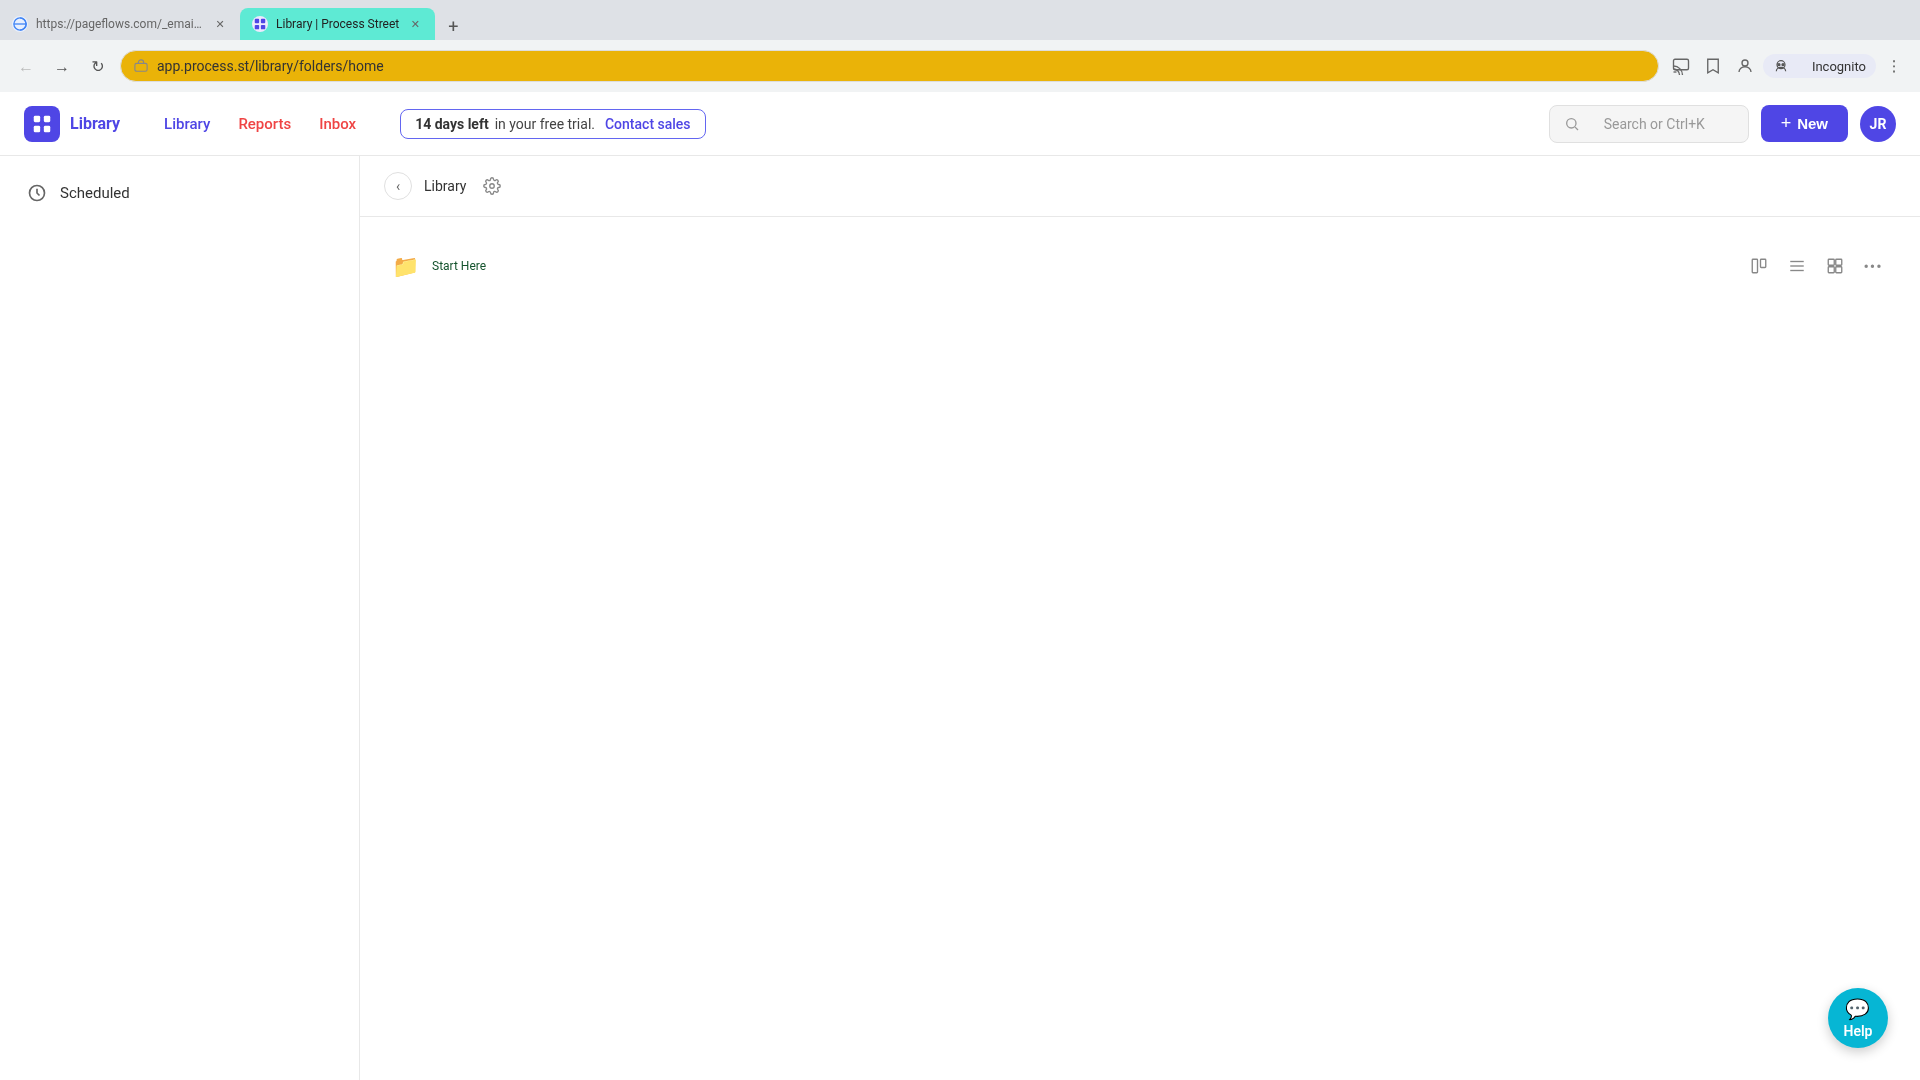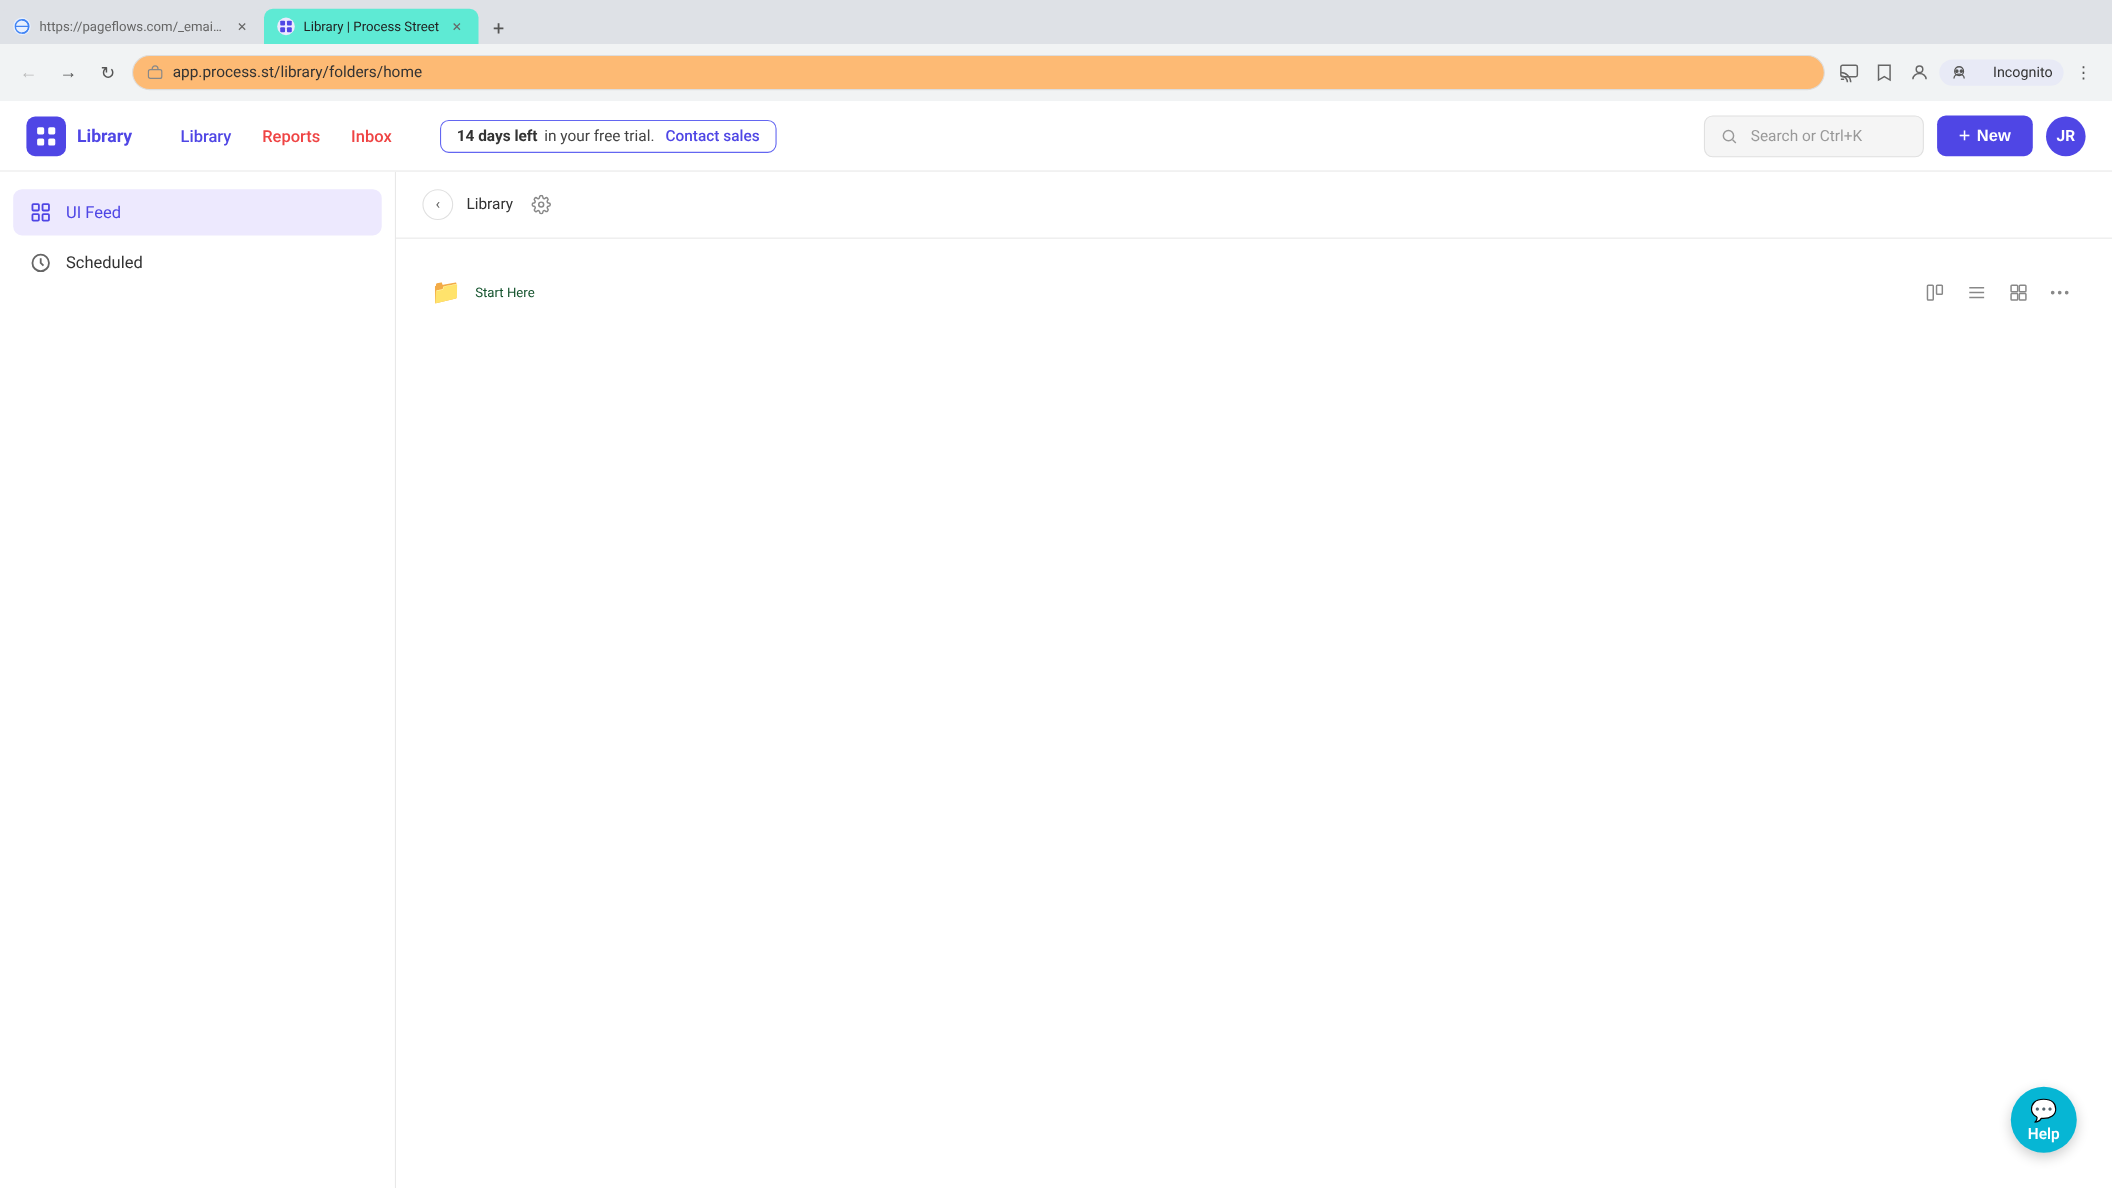--- a/index.html
+++ b/index.html
@@ -11,40 +11,40 @@
     .browser-tab { display: flex; align-items: center; padding: 0 12px; height: 32px; border-radius: 8px 8px 0 0; font-size: 13px; color: #444; gap: 8px; min-width: 180px; max-width: 240px; position: relative; }
     .browser-tab.inactive { background: #dee1e6; color: #666; }
     .browser-tab.active { background: #5eead4; color: #222; }
     .browser-tab .tab-favicon { width: 16px; height: 16px; border-radius: 50%; display: flex; align-items: center; justify-content: center; font-size: 10px; flex-shrink: 0; }
     .browser-tab .tab-title { flex: 1; overflow: hidden; text-overflow: ellipsis; white-space: nowrap; font-size: 12px; }
     .browser-tab .tab-close { width: 16px; height: 16px; border-radius: 50%; display: flex; align-items: center; justify-content: center; cursor: pointer; font-size: 11px; color: #666; flex-shrink: 0; }
     .new-tab-btn { width: 28px; height: 28px; display: flex; align-items: center; justify-content: center; border-radius: 50%; cursor: pointer; font-size: 18px; color: #555; margin-left: 4px; }
     .browser-toolbar { display: flex; align-items: center; padding: 6px 12px; gap: 8px; background: #f1f3f4; height: 52px; }
     .nav-btn { width: 28px; height: 28px; border-radius: 50%; display: flex; align-items: center; justify-content: center; cursor: pointer; color: #555; font-size: 16px; }
     .nav-btn.disabled { color: #bbb; cursor: default; }
-    .address-bar { flex: 1; height: 32px; background: #fdba74; border-radius: 16px; display: flex; align-items: center; padding: 0 12px; font-size: 14px; color: #333; border: 1px solid #ddd; gap: 8px; }
+    .address-bar { flex: 1; height: 32px; background: #eab308; border-radius: 16px; display: flex; align-items: center; padding: 0 12px; font-size: 14px; color: #333; border: 1px solid #ddd; gap: 8px; }
     .address-favicon { width: 16px; height: 16px; display: flex; align-items: center; justify-content: center; }
     .address-text { flex: 1; color: #333; font-size: 14px; }
     .toolbar-icons { display: flex; align-items: center; gap: 4px; }
     .toolbar-icon { width: 28px; height: 28px; border-radius: 50%; display: flex; align-items: center; justify-content: center; cursor: pointer; color: #555; font-size: 15px; }
     .incognito-btn { display: flex; align-items: center; gap: 23px; padding: 4px 10px; border-radius: 16px; background: #e8eaf6; font-size: 13px; color: #333; cursor: pointer; }
 
     
     .app { display: flex; flex-direction: column; height: calc(1080px - 92px); }
     
     
     .app-header { display: flex; align-items: center; padding: 0 24px; height: 64px; border-bottom: 1px solid #e8e8e8; background: #fff; gap: 32px; flex-shrink: 0; }
     .logo { display: flex; align-items: center; gap: 10px; cursor: pointer; text-decoration: none; }
     .logo-icon { width: 36px; height: 36px; background: #4f46e5; border-radius: 8px; display: flex; align-items: center; justify-content: center; }
     .logo-icon svg { width: 22px; height: 22px; }
     .nav-links { display: flex; align-items: center; gap: 4px; }
     .nav-link { padding: 6px 12px; border-radius: 6px; font-size: 15px; color: #ef4444; cursor: pointer; text-decoration: none; font-weight: 500; }
     .nav-link.active { color: #4f46e5; }
     .header-right { display: flex; align-items: center; gap: 12px; }
-    .search-bar { display: flex; align-items: center; gap: 12px; padding: 0 14px; height: 38px; background: #f5f5f5; border-radius: 8px; border: 1px solid #e0e0e0; cursor: pointer; min-width: 200px; }
+    .search-bar { display: flex; align-items: center; gap: 24px; padding: 0 14px; height: 38px; background: #f5f5f5; border-radius: 8px; border: 1px solid #e0e0e0; cursor: pointer; min-width: 200px; }
     .search-bar span { font-size: 14px; color: #999; }
     .new-btn { display: flex; align-items: center; gap: 6px; padding: 8px 20px; background: #4f46e5; color: #fff; border-radius: 8px; font-size: 15px; font-weight: 600; cursor: pointer; border: none; }
     .avatar { width: 36px; height: 36px; border-radius: 50%; background: #4f46e5; display: flex; align-items: center; justify-content: center; color: #fff; font-weight: 700; font-size: 14px; cursor: pointer; }
 
     
     .main-layout { display: flex; flex: 1; overflow: hidden; }
 
     
     .sidebar { width: 360px; flex-shrink: 0; background: #fff; border-right: 1px solid #e8e8e8; padding: 16px 12px; display: flex; flex-direction: column; gap: 4px; }
     .sidebar-item { display: flex; align-items: center; gap: 12px; padding: 10px 14px; border-radius: 8px; cursor: pointer; font-size: 15px; color: #333; }
@@ -196,31 +196,20 @@
         <span style="font-size:18px;font-weight:300;">+</span>
         <span>New</span>
       </button>
       <div class="avatar">JR</div>
     </div>
   </div>
 
   <div class="main-layout">
 
     <div class="sidebar">
-      <div class="sidebar-item active">
-        <div class="item-icon">
-          <svg width="20" height="20" viewBox="0 0 24 24" fill="none" stroke="#4f46e5" stroke-width="2">
-              <rect x="3" y="3" width="7" height="7" rx="1"></rect>
-              <rect x="14" y="3" width="7" height="7" rx="1"></rect>
-              <rect x="3" y="14" width="7" height="7" rx="1"></rect>
-              <rect x="14" y="14" width="7" height="7" rx="1"></rect>
-            </svg>
-        </div>
-        <span>UI Feed</span>
-      </div>
 
 
       <div class="sidebar-item">
         <div class="item-icon">
           <svg width="20" height="20" viewBox="0 0 24 24" fill="none" stroke="#666" stroke-width="2">
               <circle cx="12" cy="12" r="9"></circle>
               <path d="M12 7v5l3 3"></path>
             </svg>
         </div>
         <span>Scheduled</span>

